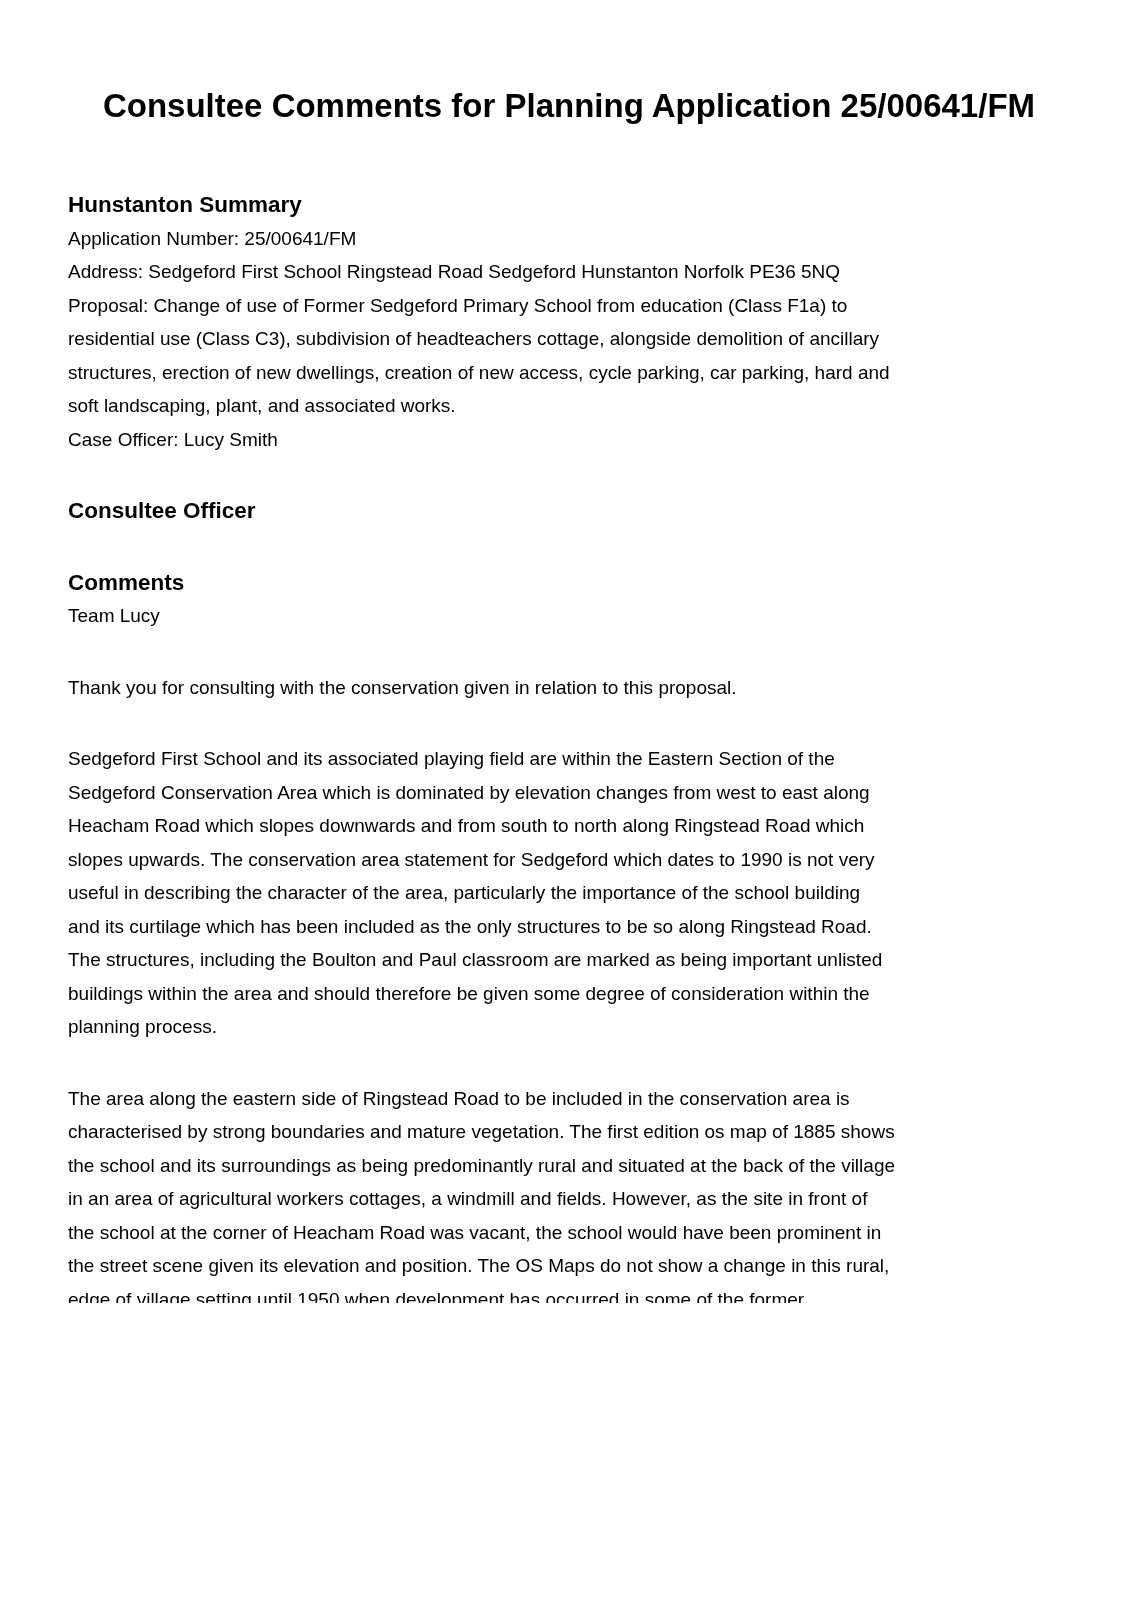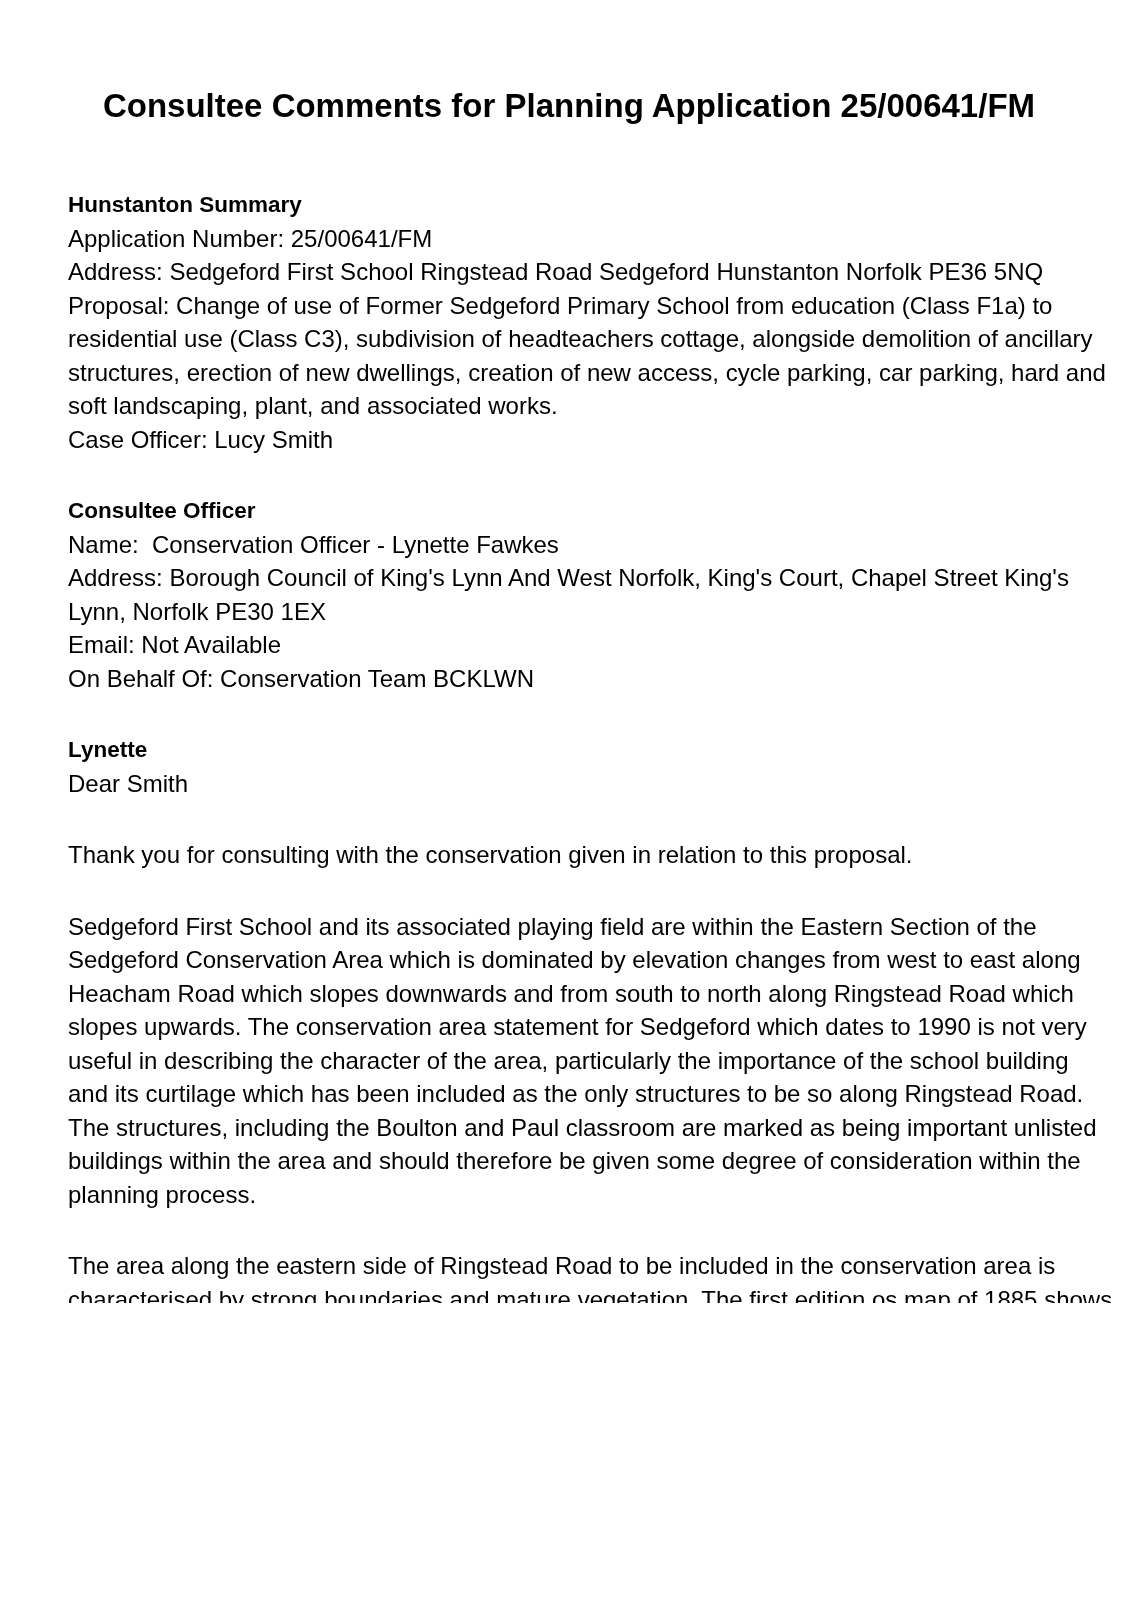--- a/index.html
+++ b/index.html
@@ -28,21 +28,21 @@
   }
   .section { margin: 0; }
   .section + .section { margin-top: 38px; }
   .section-heading {
     font-size: 22.5px;
     line-height: 33.5px;
     font-weight: bold;
     margin: 0;
   }
   .lines, .para {
-    font-size: 24px;
+    font-size: 19px;
     line-height: 33.5px;
     font-weight: normal;
     margin: 0;
     white-space: pre;      
   }
   .para + .para { margin-top: 38px; }
 </style>
 </head>
 <body>
 
@@ -56,30 +56,25 @@
 Address: Sedgeford First School Ringstead Road Sedgeford Hunstanton Norfolk PE36 5NQ
 Proposal: Change of use of Former Sedgeford Primary School from education (Class F1a) to
 residential use (Class C3), subdivision of headteachers cottage, alongside demolition of ancillary
 structures, erection of new dwellings, creation of new access, cycle parking, car parking, hard and
 soft landscaping, plant, and associated works.
 Case Officer: Lucy Smith</div>
   </div>
 
   <div class="section">
     <h2 class="section-heading">Consultee Officer</h2>
-    <div class="lines">Name:  Conservation Officer - Lynette Fawkes
-Address: Borough Council of King's Lynn And West Norfolk, King's Court, Chapel Street King's
-Lynn, Norfolk PE30 1EX
-Email: Not Available
-On Behalf Of: Conservation Team BCKLWN</div>
   </div>
 
   <div class="section">
-    <h2 class="section-heading">Lynette</h2>
-    <div class="para">Dear Smith</div>
+    <h2 class="section-heading">Comments</h2>
+    <div class="para">Team Lucy</div>
     <div class="para">Thank you for consulting with the conservation given in relation to this proposal.</div>
     <div class="para">Sedgeford First School and its associated playing field are within the Eastern Section of the
 Sedgeford Conservation Area which is dominated by elevation changes from west to east along
 Heacham Road which slopes downwards and from south to north along Ringstead Road which
 slopes upwards. The conservation area statement for Sedgeford which dates to 1990 is not very
 useful in describing the character of the area, particularly the importance of the school building
 and its curtilage which has been included as the only structures to be so along Ringstead Road.
 The structures, including the Boulton and Paul classroom are marked as being important unlisted
 buildings within the area and should therefore be given some degree of consideration within the
 planning process.</div>

